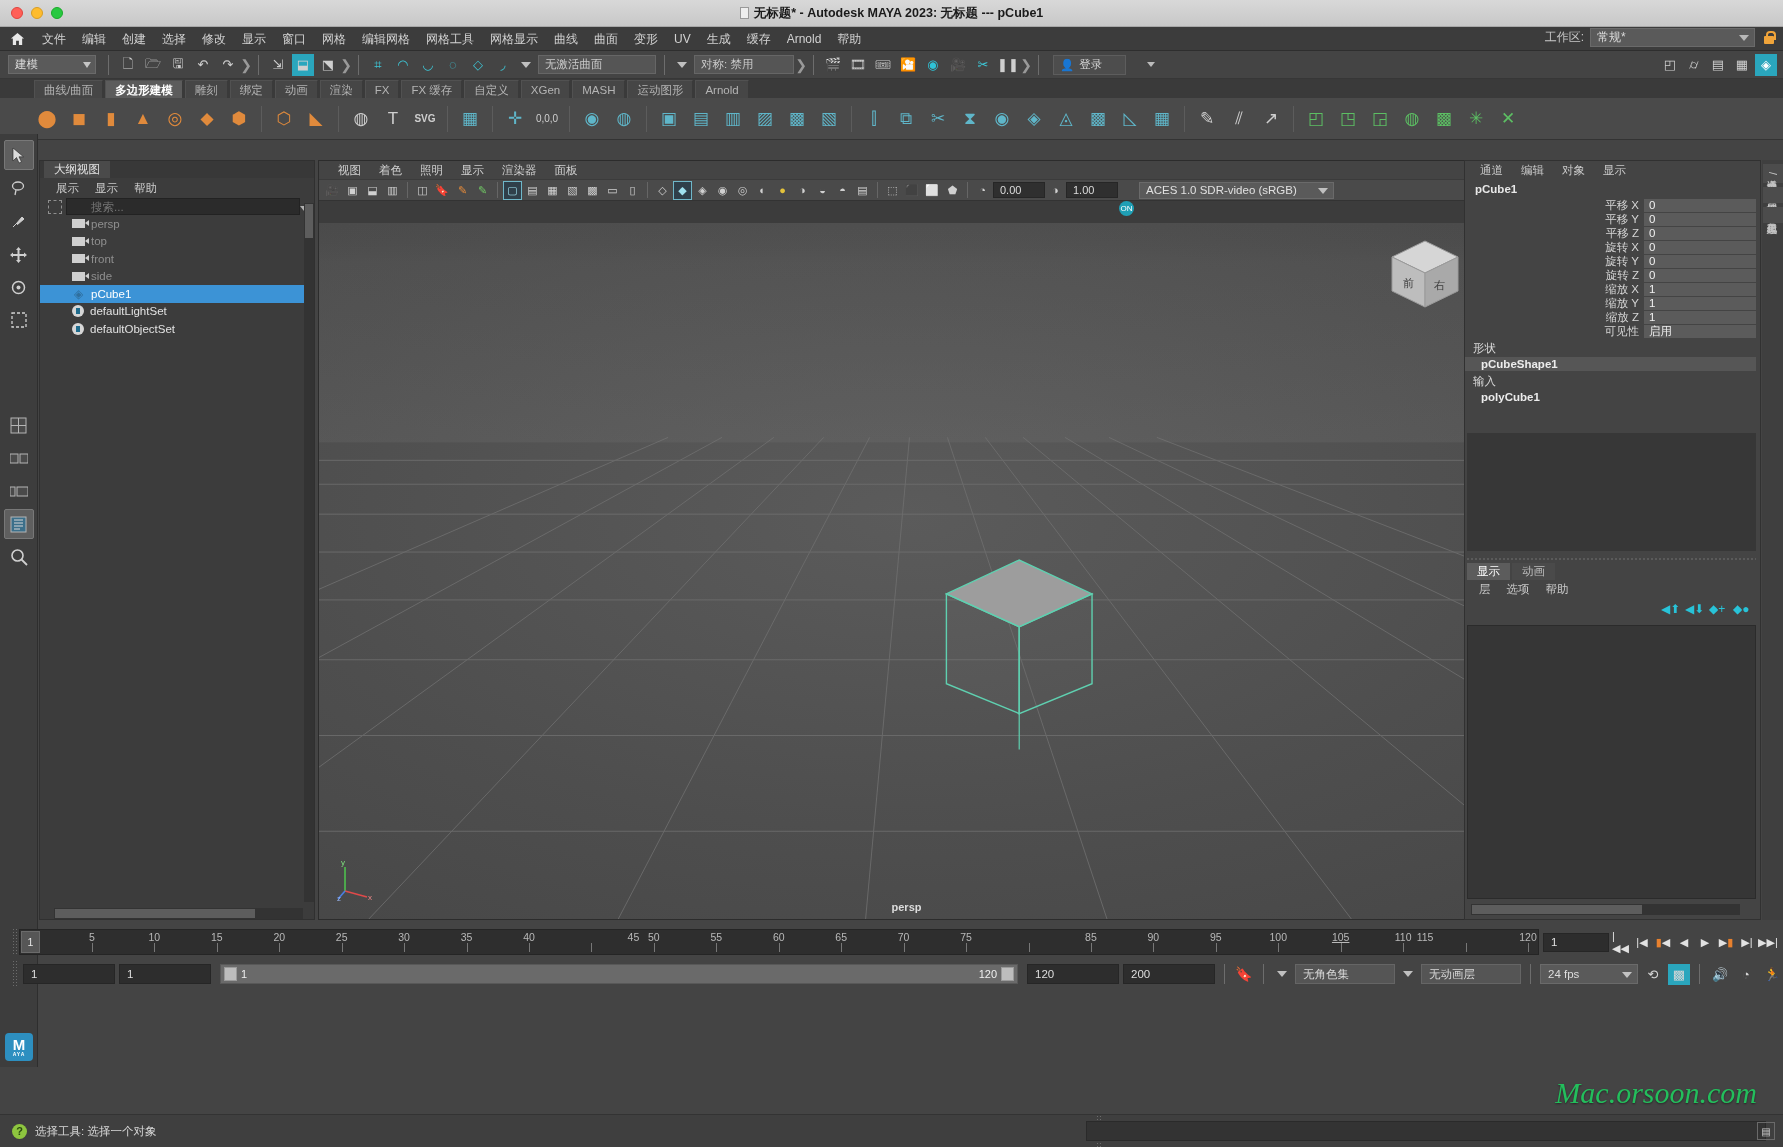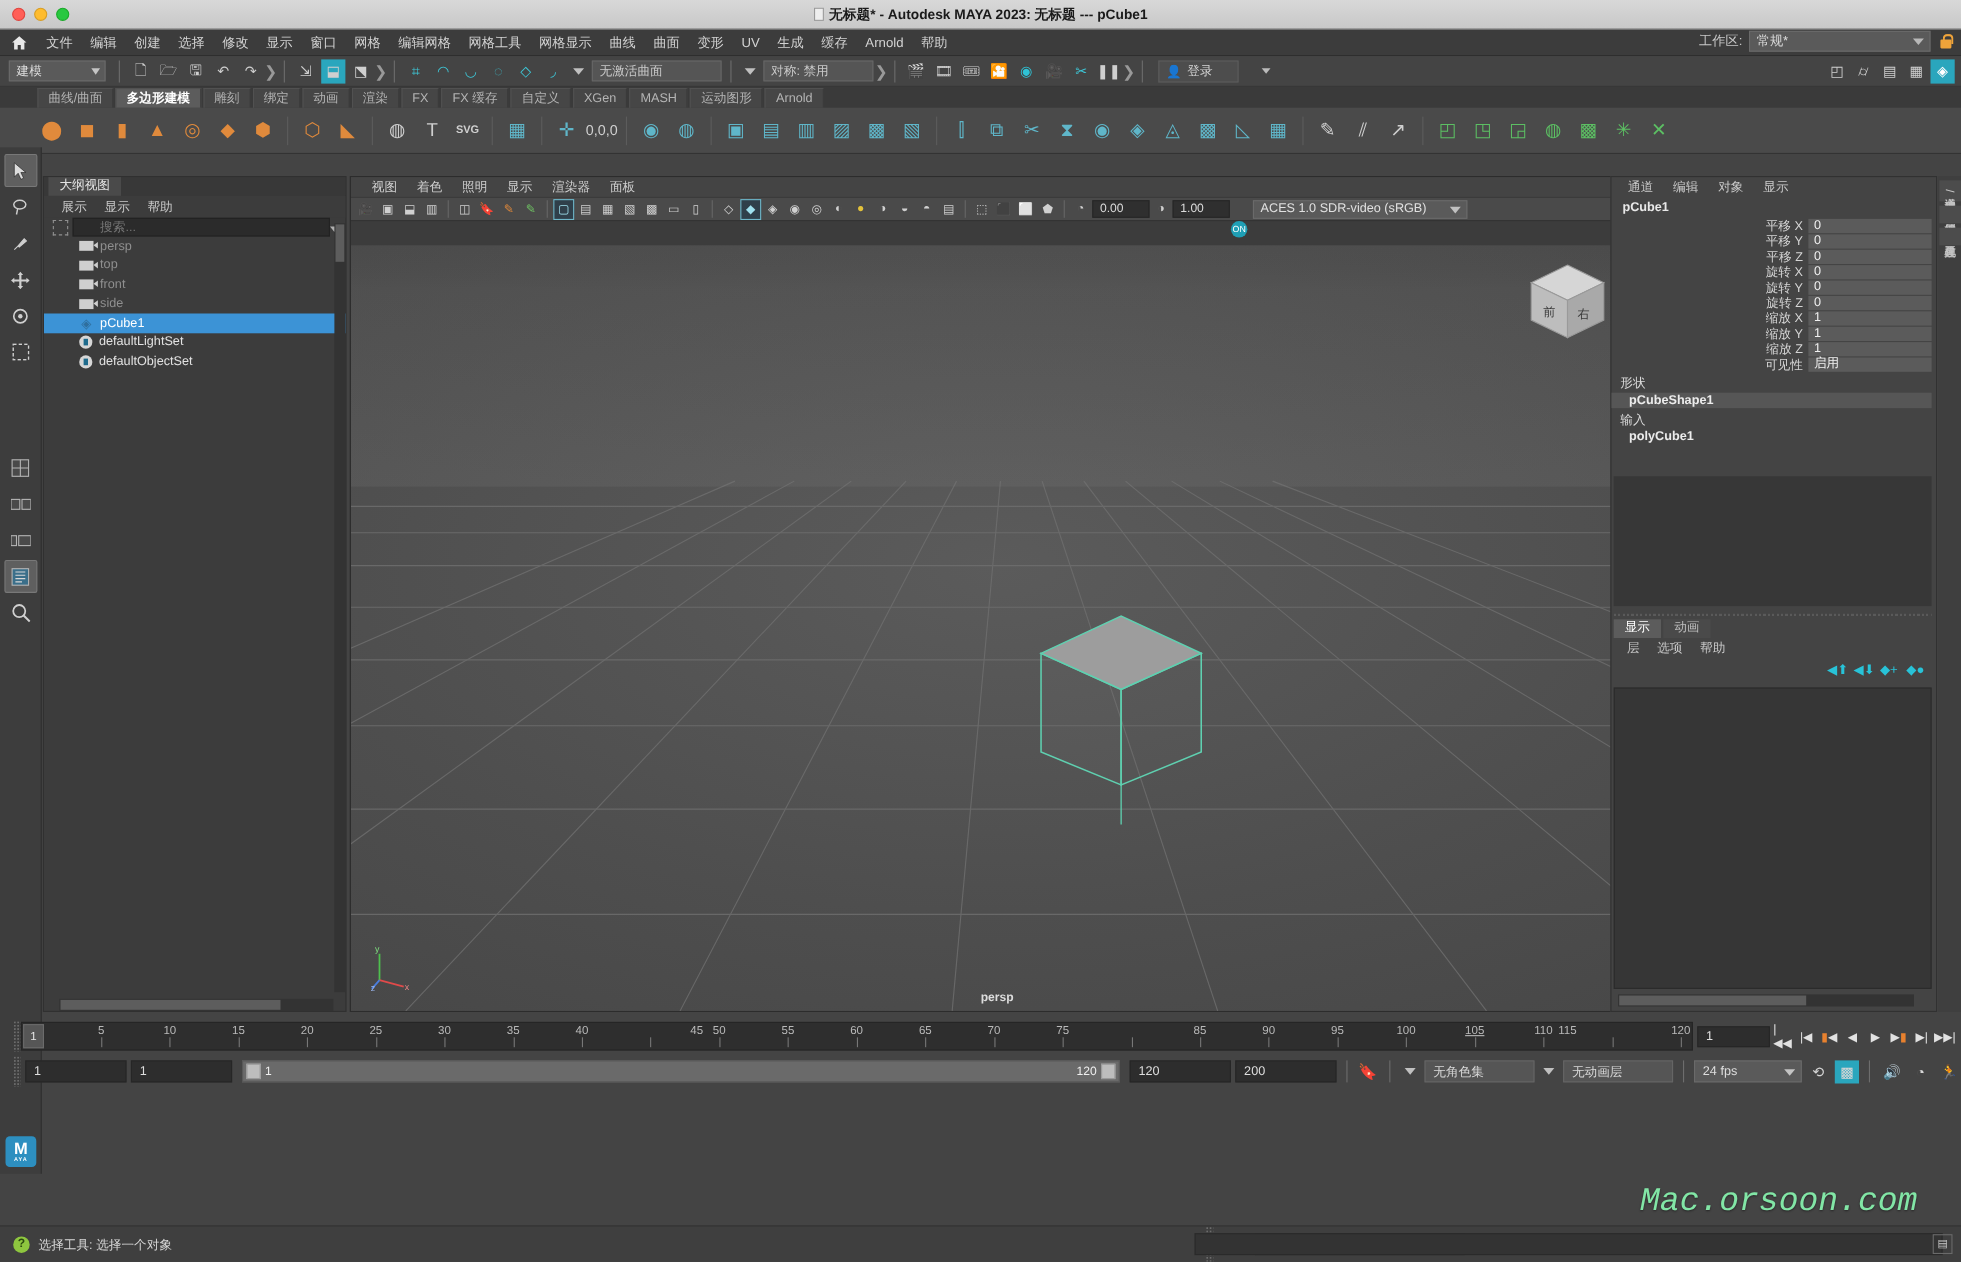--- a/index.html
+++ b/index.html
@@ -395,23 +395,23 @@
   }
   .mel-field2 {
     position:absolute; left: 1086px; width: 680px; height: 20px;
     background: #333; border: 1px solid #2a2a2a;
   }
   .cmd-btn {
     position:absolute; right: 8px; width: 18px; height: 18px; border: 1px solid #6a6a6a;
     color: #ccc; font-size: 10px; display:flex; align-items:center; justify-content:center;
   }
   .watermark {
-    position: absolute; right: 40px; top: 1076px;
-    font-family: Liberation Mono, monospace; font-style: italic;
-    font-size: 30px; color: #86efac; opacity: .95;
+    position: absolute; right: 26px; top: 1076px;
+    font-family: Liberation Serif, serif; font-style: italic;
+    font-size: 30px; color: #22c55e; opacity: .95;
     text-shadow: 0 1px 2px rgba(0,0,0,.5);
     pointer-events: none;
   }
   .dotgrip {
     width: 7px; align-self: stretch;
     background-image: radial-gradient(#6c6c6c 1px, transparent 1px);
     background-size: 3px 3px;
   }
 </style>
 </head>
@@ -549,21 +549,21 @@
     <div class="shicon">⬡</div>
     <div class="shicon">◣</div>
     <div class="shsep"></div>
     <div class="shicon grey">◍</div>
     <div class="shicon grey">T</div>
     <div class="shicon grey" style="font-size:10px;font-weight:bold">SVG</div>
     <div class="shsep"></div>
     <div class="shicon blue">▦</div>
     <div class="shsep"></div>
     <div class="shicon blue">✛</div>
-    <div class="shicon grey" style="font-size:13px">0,0,0</div>
+    <div class="shicon grey" style="font-size:10px">0,0,0</div>
     <div class="shsep"></div>
     <div class="shicon blue">◉</div>
     <div class="shicon blue">◍</div>
     <div class="shsep"></div>
     <div class="shicon blue">▣</div>
     <div class="shicon blue">▤</div>
     <div class="shicon blue">▥</div>
     <div class="shicon blue">▨</div>
     <div class="shicon blue">▩</div>
     <div class="shicon blue">▧</div>

